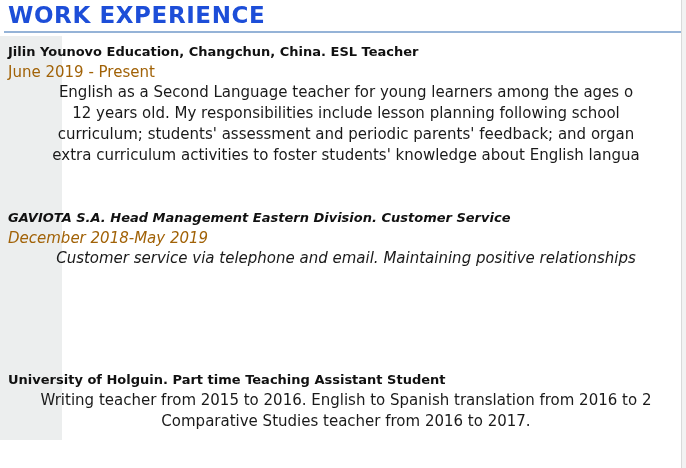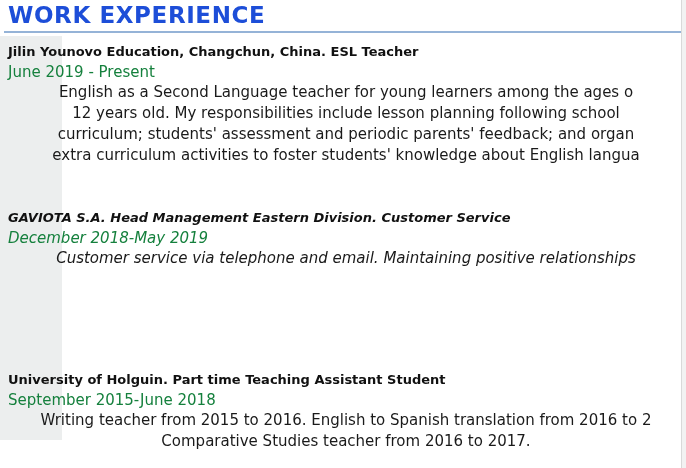--- a/index.html
+++ b/index.html
@@ -97,21 +97,21 @@
 
   .job-heading {
     font-size: 13px;
     font-weight: bold;
     color: #111111;
     line-height: 20px;
     white-space: nowrap;
   }
   .job-dates {
     font-size: 15px;
-    color: #15803d;
+    color: #a16207;
     line-height: 20px;
   }
   .job-desc {
     font-size: 15px;
     color: #1a1a1a;
     line-height: 21px;
     white-space: nowrap;
     text-align: center;
   }
 
@@ -144,21 +144,20 @@
     </div>
 
     <div class="body-block job2">
       <div class="job-heading">GAVIOTA S.A. Head Management Eastern Division. Customer Service</div>
       <div class="job-dates">December 2018-May 2019</div>
       <div class="job-desc">Customer service via telephone and email. Maintaining positive relationships</div>
     </div>
 
     <div class="body-block job3">
       <div class="job-heading">University of Holguin. Part time Teaching Assistant Student</div>
-      <div class="job-dates">September 2015-June 2018</div>
       <div class="job-desc">Writing teacher from 2015 to 2016. English to Spanish translation from 2016 to 2</div>
       <div class="job-desc">Comparative Studies teacher from 2016 to 2017.</div>
     </div>
 
   </div>
 
   <div class="right-band"></div>
 
 </div>
 

